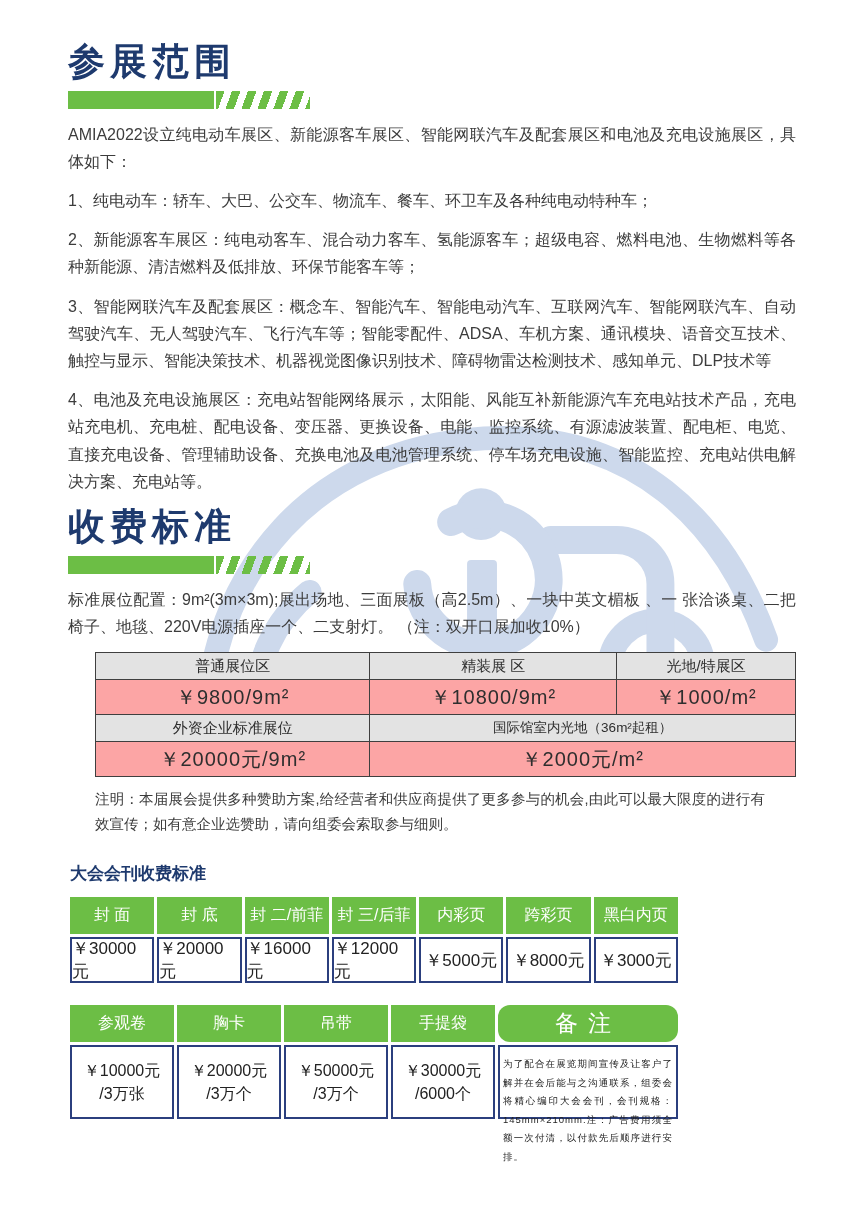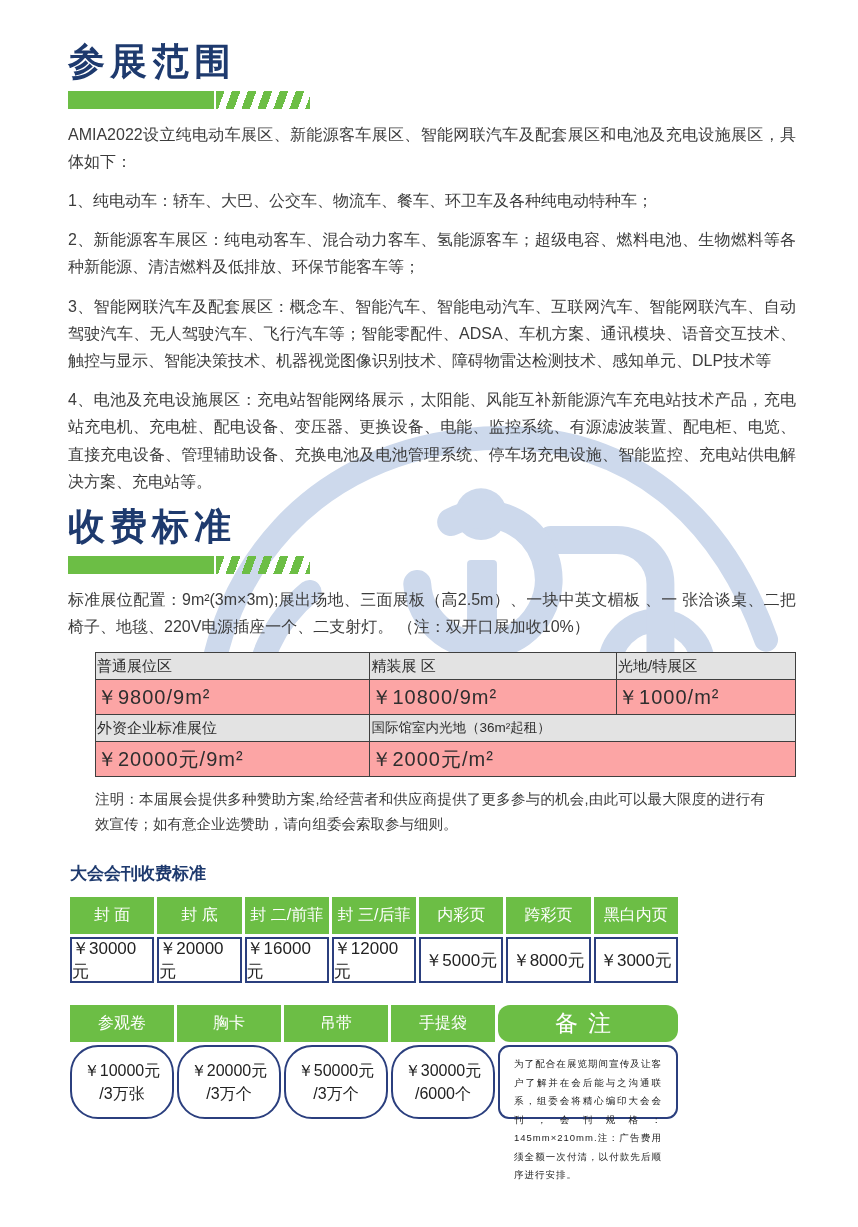--- a/index.html
+++ b/index.html
@@ -49,21 +49,21 @@
     color: #3c3c3c;
   }
   
   .booth-table {
     border-collapse: collapse;
     margin: 6px 0 10px 27px;
     table-layout: fixed;
   }
   .booth-table td {
     border: 1px solid #3f3f3f;
-    text-align: left;
+    text-align: center;
     vertical-align: middle;
     color: #2e2e2e;
   }
   .booth-table .hdr td { background: #e3e3e3; height: 27px; font-size: 15px; }
   .booth-table .hdr td.small { font-size: 13.5px; }
   .booth-table .val td { background: #fca5a5; height: 35px; font-size: 20px; letter-spacing: 1px; }
   .c1 { width: 279px; } .c2 { width: 250px; } .c3 { width: 181px; }
   .note {
     margin: 8px 0 0 27px;
     width: 670px;
@@ -95,32 +95,31 @@
   .cell-v {
     background: #ffffff;
     border: 2px solid #2b3f7e;
     display: flex;
     align-items: center;
     justify-content: center;
     height: 46px;
     font-size: 17px;
     color: #222222;
   }
-  .cell-v.two-line { flex-direction: column; height: 74px; line-height: 1.45; font-size: 16px; border-radius: 28px; }
+  .cell-v.two-line { flex-direction: column; height: 74px; line-height: 1.45; font-size: 16px; }
   .cell-v.remark-cell {
     height: 74px;
-    padding: 8px 14px;
+    padding: 8px 3px;
     font-size: 9.5px;
     line-height: 1.95;
     color: #222222;
     text-align: justify;
     align-items: flex-start;
     justify-content: flex-start;
     letter-spacing: 1px;
-    border-radius: 11px;
   }
 </style>
 </head>
 <body>
 
 <div class="page">
 
   <svg class="watermark" viewBox="0 0 620 340" aria-hidden="true">
     <g fill="none" stroke="#cdd9ec" stroke-width="24" stroke-linecap="round">
       <path d="M28 322 C 40 200 125 72 305 60 C 455 52 545 142 588 262"></path>

